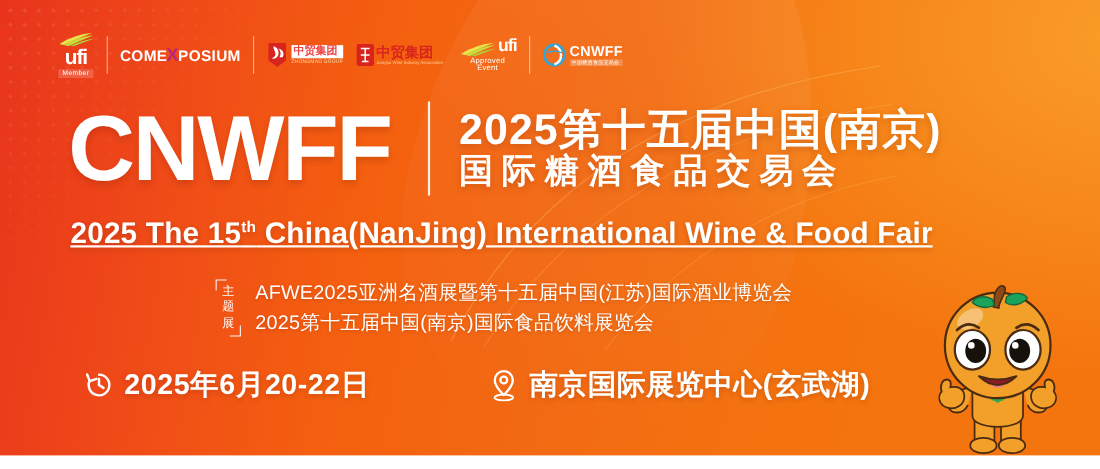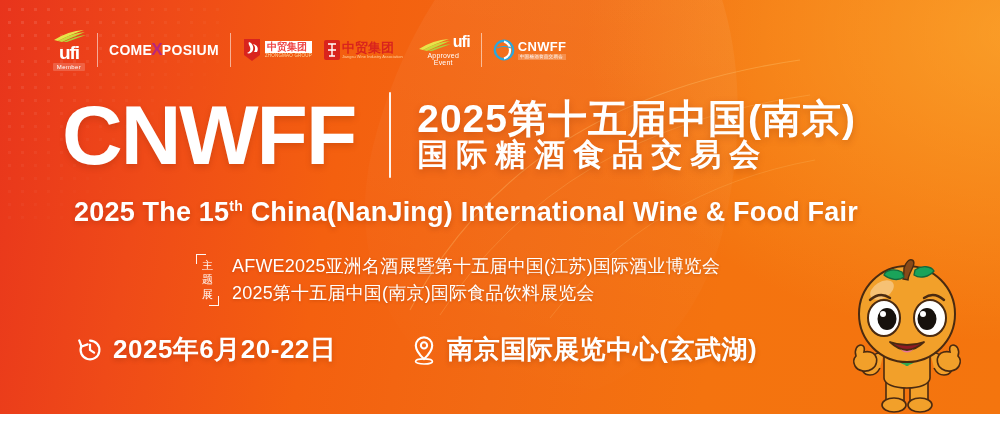--- a/index.html
+++ b/index.html
@@ -101,24 +101,25 @@
   .cn-title{
     display:flex;flex-direction:column;line-height:1.06;color:#fff;font-weight:bold;
     font-family:"Liberation Sans","DejaVu Sans",sans-serif;
     text-shadow:0 3px 7px rgba(125,35,0,.26);
   }
   .cn-l1{font-size:39px;letter-spacing:1px;}
   .cn-l2{font-size:31px;letter-spacing:8px;}
 
   
   .en-sub{
-    position:absolute;left:74px;top:197px;
+    position:absolute;left:64px;top:197px;
     font-size:27px;font-weight:bold;color:#fff;letter-spacing:.2px;white-space:nowrap;
     text-shadow:0 2px 5px rgba(125,35,0,.3);
     font-family:"Liberation Sans",sans-serif;
+    text-decoration:underline;
   }
   .en-sub sup{font-size:14px;vertical-align:super;}
 
   
   .themes{position:absolute;left:196px;top:254px;display:flex;align-items:stretch;gap:13px;}
   .theme-badge{
     width:23px;display:flex;flex-direction:column;align-items:center;justify-content:center;
     gap:2px;color:#fff;font-size:11px;line-height:1.15;position:relative;padding:4px 0;
     font-family:"Liberation Sans","DejaVu Sans",sans-serif;
   }
@@ -129,21 +130,21 @@
   .theme-badge:after{right:0;bottom:0;border-left:none;border-top:none;}
   .theme-badge i{font-style:normal;}
   .theme-lines{display:flex;flex-direction:column;gap:3px;justify-content:flex-start;}
   .theme-line{
     font-size:18px;color:#fff;letter-spacing:.2px;white-space:nowrap;line-height:1.35;
     text-shadow:0 1px 3px rgba(120,35,0,.28);
     font-family:"Liberation Sans","DejaVu Sans",sans-serif;
   }
 
   
-  .info-row{position:absolute;left:76px;top:332px;display:flex;align-items:flex-start;gap:74px;}
+  .info-row{position:absolute;left:76px;top:332px;display:flex;align-items:flex-start;gap:108px;}
   .info-item{display:flex;align-items:center;gap:9px;}
   .info-text{
     font-size:26px;font-weight:bold;color:#fff;white-space:nowrap;letter-spacing:.5px;
     text-shadow:0 2px 5px rgba(120,35,0,.28);
     font-family:"Liberation Sans","DejaVu Sans",sans-serif;
   }
   .ico{flex:0 0 auto;}
 
   
   .mascot{position:absolute;left:822px;top:252px;width:170px;height:174px;}

